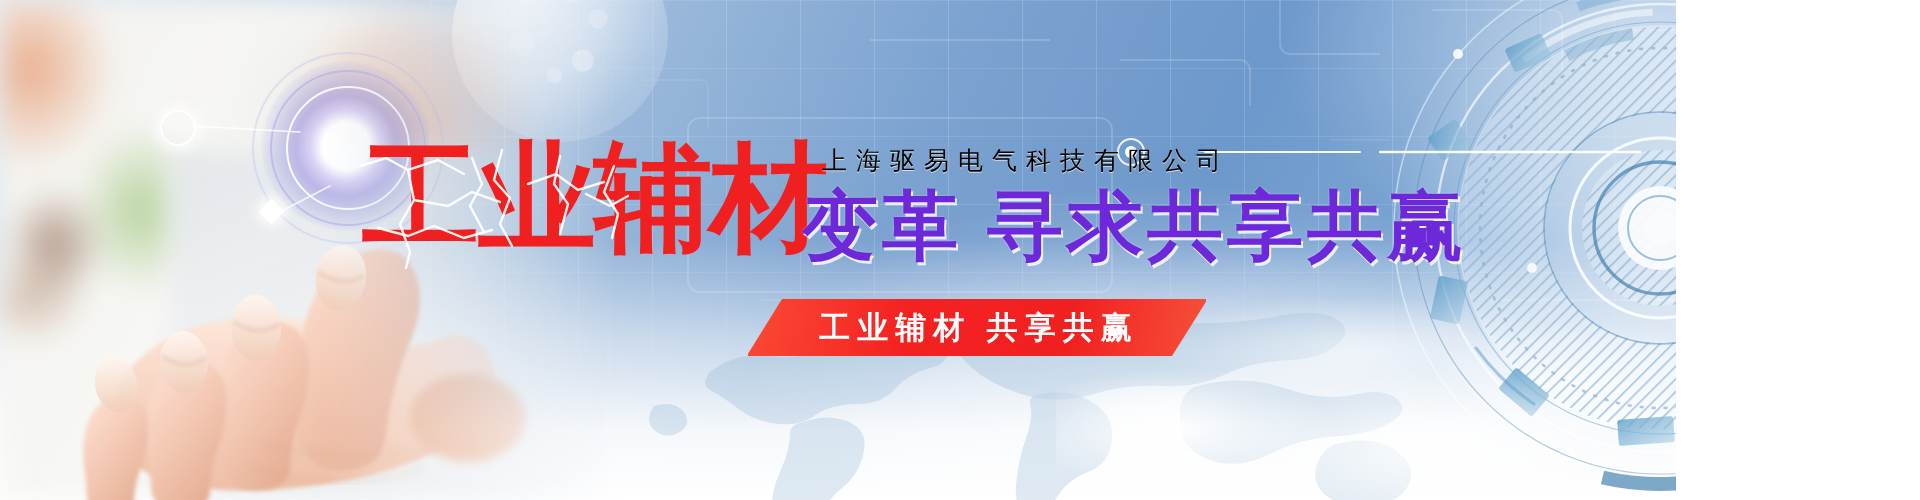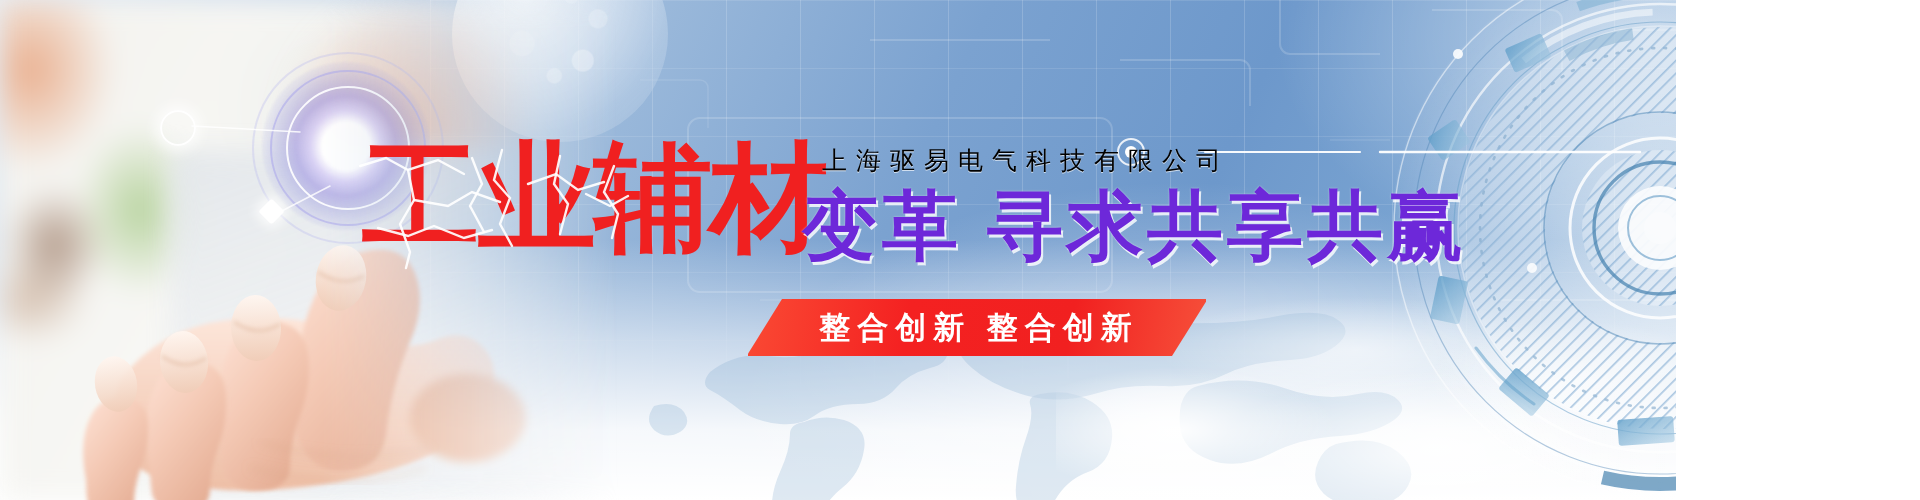--- a/index.html
+++ b/index.html
@@ -442,16 +442,16 @@
         </g>
       </svg>
     </span>
   </div>
 
   <div class="company">上海驱易电气科技有限公司</div>
   <div class="headline">变革 寻求共享共赢</div>
 
   <div class="ribbon">
     <div class="ribbon-shape"></div>
-    <div class="ribbon-text">整合创新 整合创新</div>
+    <div class="ribbon-text">工业辅材 共享共赢</div>
   </div>
 
 </div>
 
 </body></html>

